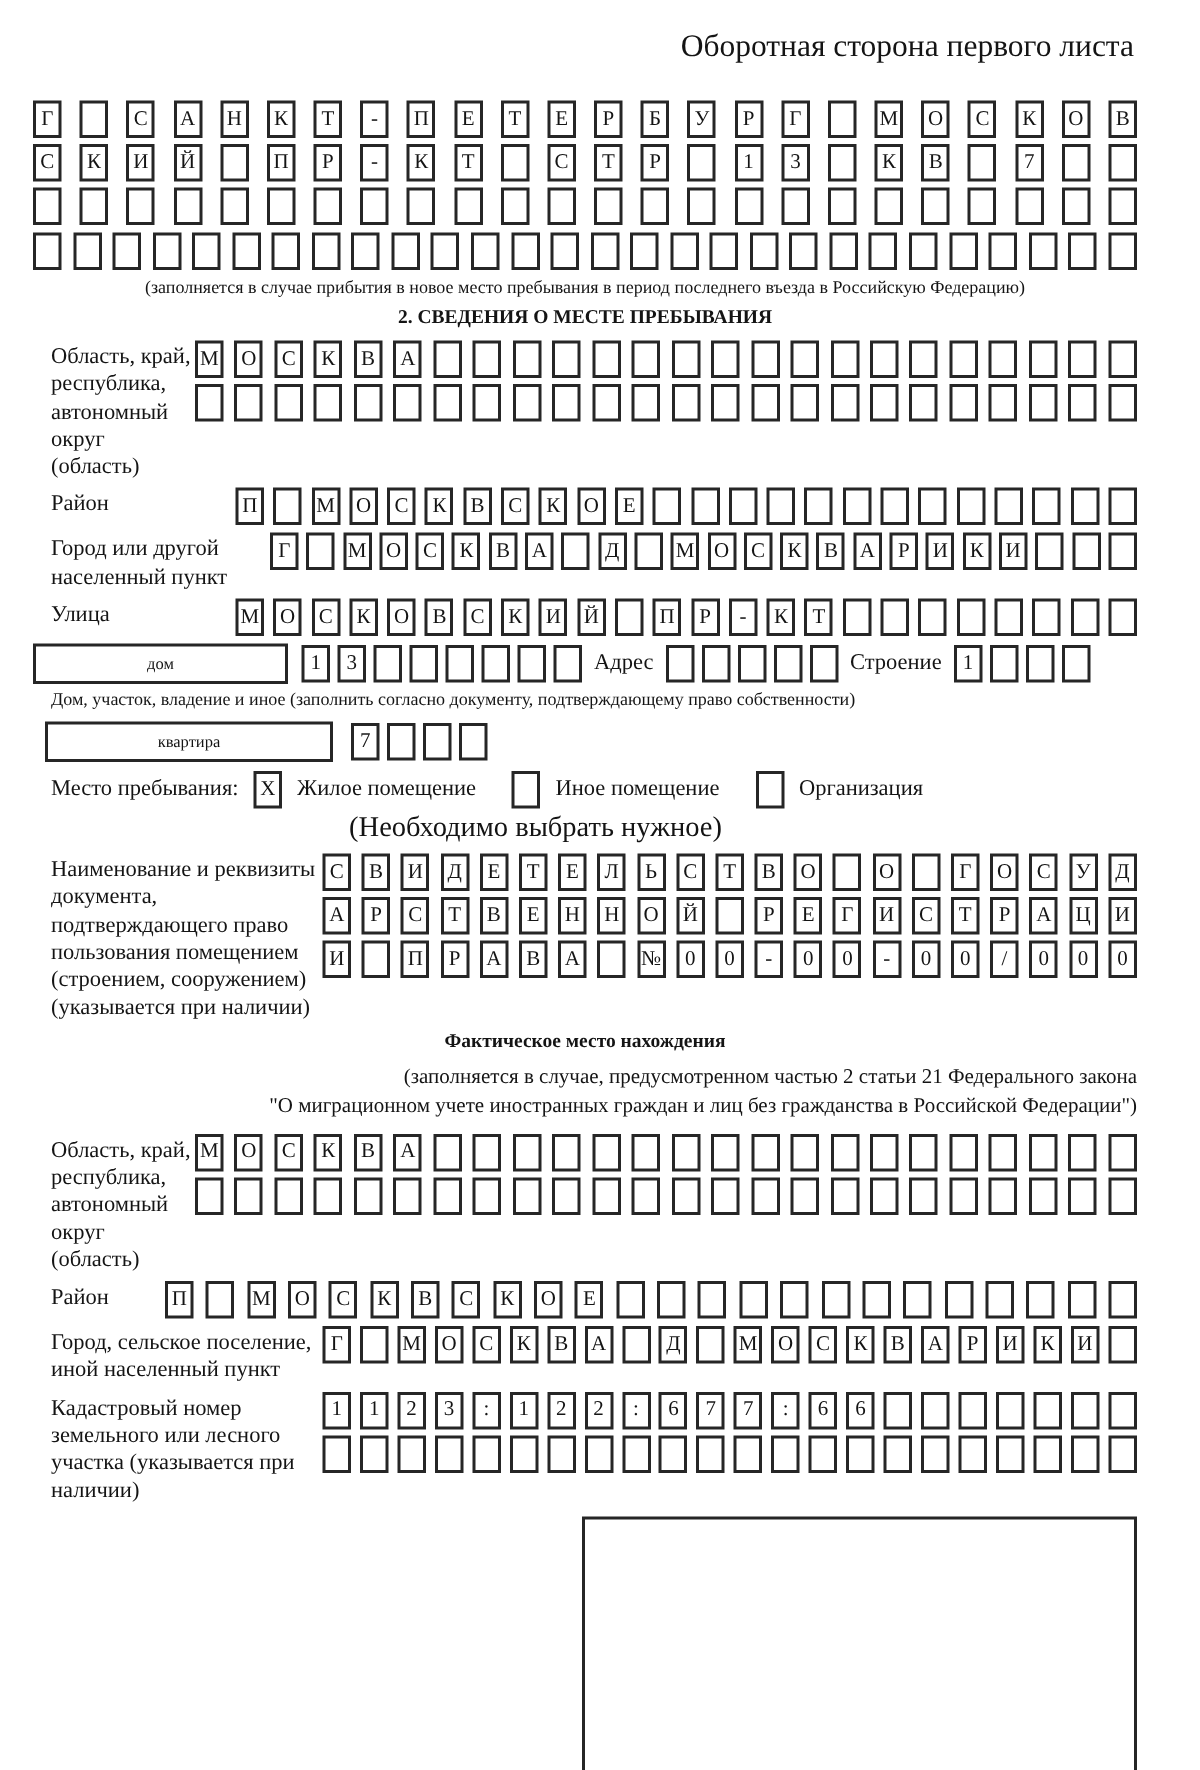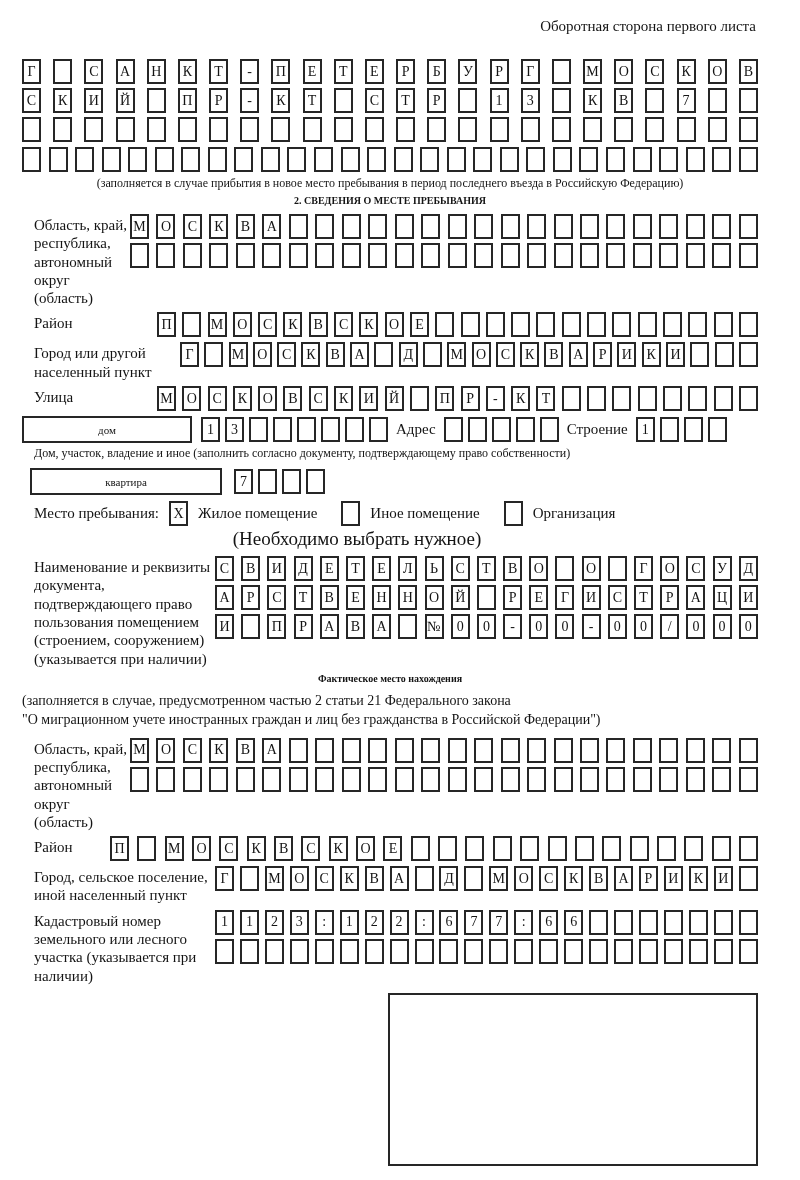--- a/index.html
+++ b/index.html
@@ -1,48 +1,48 @@
 <!DOCTYPE html>
 <html><head>
 <meta charset="utf-8">
 <style>
   *{box-sizing:border-box;margin:0;padding:0}
   html,body{width:800px;height:1180px;background:#fff;overflow:hidden}
   body{color:#141414;font-family:"Liberation Serif","DejaVu Serif",serif;font-size:15px}
   .page{width:800px;height:1180px;padding:10px 42px 0 22px;position:relative}
-  .hdr{text-align:right;font-size:15px;margin:8px 2px 24px 0}
+  .hdr{text-align:right;font-size:21px;margin:8px 2px 24px 0}
   
   .cellrow{display:flex;justify-content:space-between;flex:1 1 auto}
   .cell{width:19px;height:25px;border:2px solid #262626;display:flex;align-items:center;
         justify-content:center;font-size:14px;flex:0 0 auto;background:#fff;line-height:1}
   .cg{display:flex;gap:5px;flex:0 0 auto;justify-content:flex-start}
   
   .frow{display:flex;align-items:flex-start;margin-bottom:5px}
   .lbl{font-size:15px;line-height:1.22;flex:0 0 auto;padding-left:12px;padding-top:2px}
   .rows{flex:1 1 auto;display:flex;flex-direction:column;gap:4px}
   .w158{flex-basis:158px}.w108{flex-basis:108px}.w135{flex-basis:135px}
   .w193{flex-basis:193px}.w88{flex-basis:88px}
   .fullrow{margin:4px 0 4px 0;display:flex;justify-content:space-between}
   .cap{font-size:12px;line-height:1.25}
   .capc{text-align:center;margin:2px 0 4px 0}
   .capl{padding-left:12px;margin:3px 0 7px 0}
-  .stitle{font-weight:bold;text-align:center;font-size:10px;margin:4px 0 8px 0}
+  .stitle{font-weight:bold;text-align:center;font-size:13px;margin:4px 0 8px 0}
   
   .hrow{display:flex;align-items:center;margin:3px 0 2px 0}
   .nbox{border:2px solid #262626;height:27px;display:flex;align-items:center;
         justify-content:center;font-size:11px;background:#fff;flex:0 0 auto}
   .dombox{width:170px;margin-right:9px}
   .kvbox{width:192px;margin-left:8px;margin-right:12px}
   .inlbl{margin:0 8px;flex:0 0 auto}
   
   .stayrow{display:flex;align-items:center;padding-left:12px;margin:6px 0 2px 0}
   .stayrow .cg{margin:0 10px}
   .opt{margin-right:14px}
   .choosenote{font-size:19px;margin:1px 0 6px 0;width:300px;margin-left:185px;text-align:center}
-  .notes2{text-align:left;font-size:14px;line-height:1.35;margin-bottom:8px}
+  .notes2{text-align:right;font-size:14px;line-height:1.35;margin-bottom:8px}
   
   .markwrap{display:flex;flex-direction:column;align-items:flex-end;margin-top:8px}
   .markbox{width:370px;height:173px;border:2px solid #262626;background:#fff}
 </style>
 </head>
 <body>
 
 <div class="page">
 
   <div class="hdr">Оборотная сторона первого листа</div>

